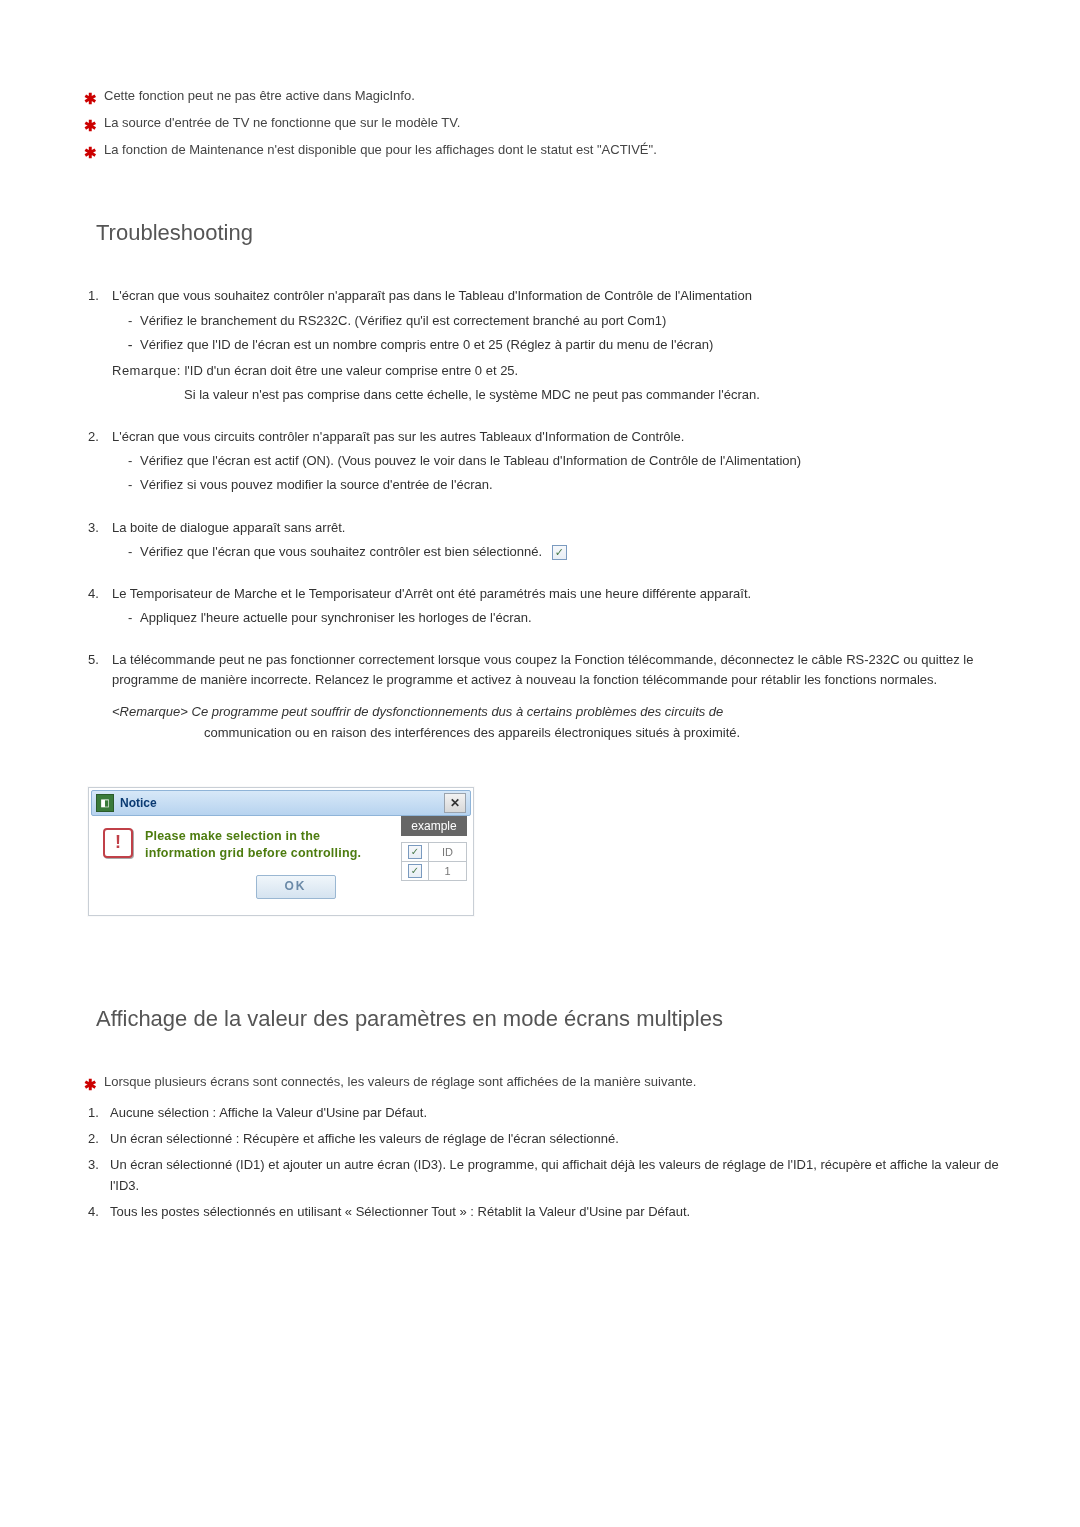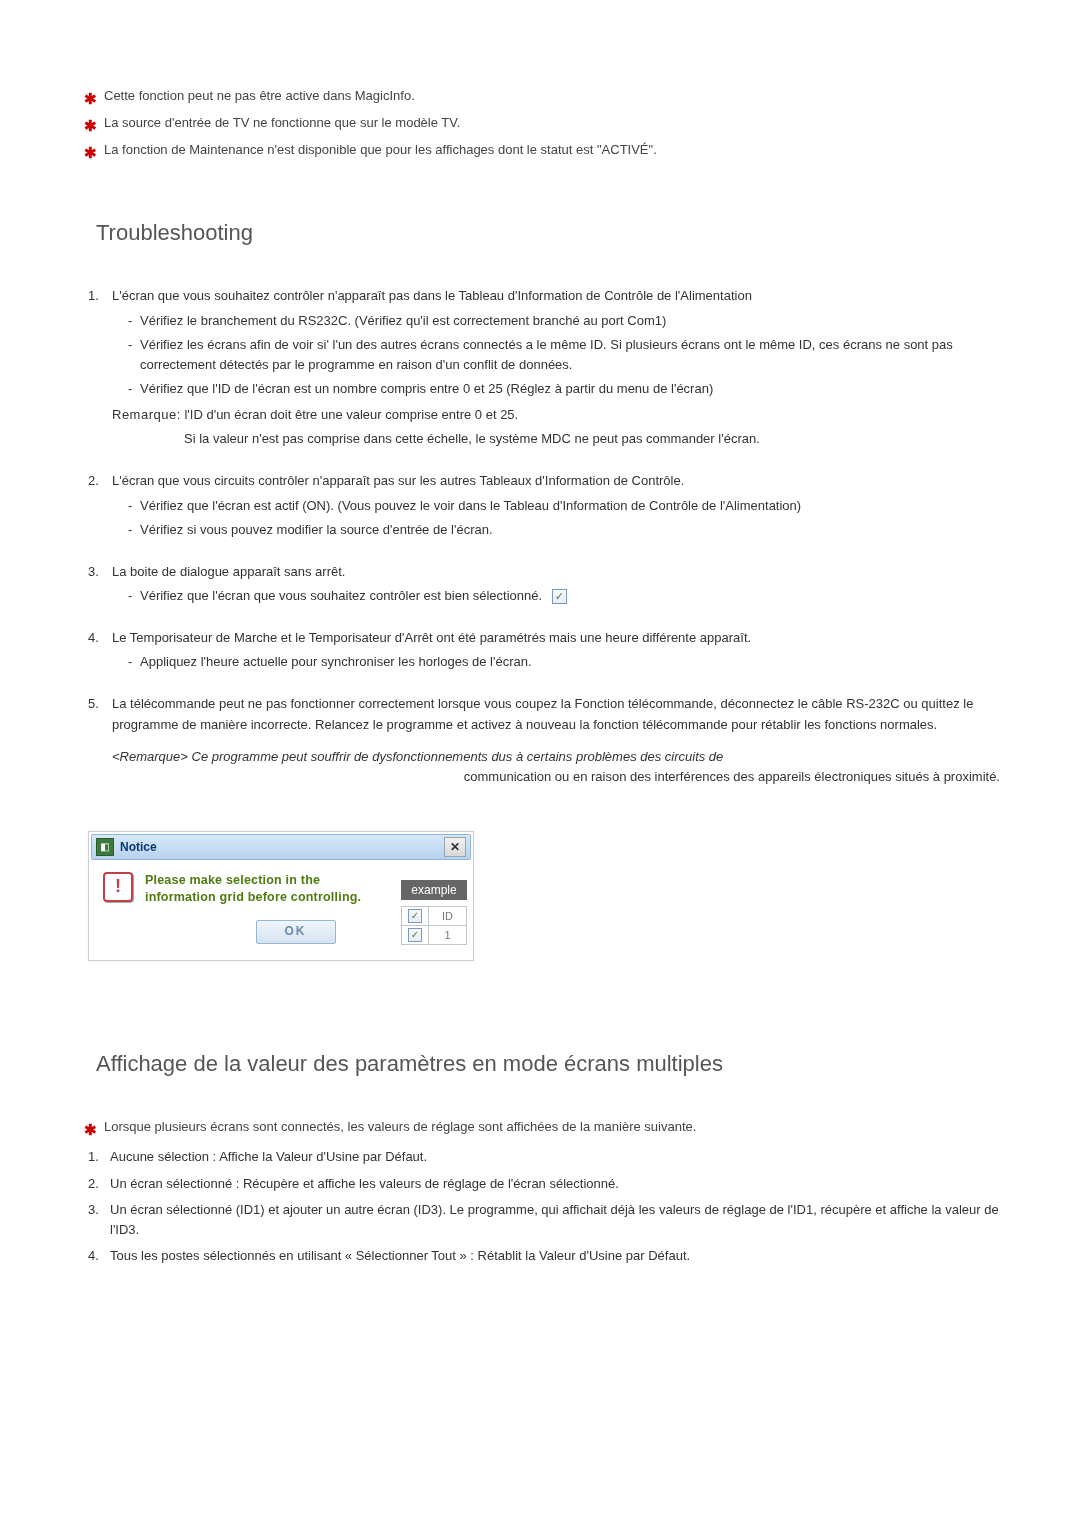--- a/index.html
+++ b/index.html
@@ -81,21 +81,20 @@
   }
   .remarque-block {
     margin: 12px 0 0 0;
     padding-left: 0;
     line-height: 1.55;
     font-style: italic;
   }
   .remarque-block-cont {
     padding-left: 92px;
     line-height: 1.55;
-    text-align: right;
   }
   .check-icon {
     display: inline-block;
     width: 13px;
     height: 13px;
     border: 1px solid #7a9abf;
     background: linear-gradient(#f6f8fb,#e8eef5);
     vertical-align: middle;
     margin-left: 6px;
     font-size: 11px;
@@ -187,21 +186,21 @@
     font-weight: bold;
     font-size: 12px;
     letter-spacing: 2px;
     cursor: pointer;
     border-radius: 2px;
     margin-left: 29px;
   }
   .example-box {
     position: absolute;
     right: 6px;
-    top: 48px;
+    top: 28px;
     width: 66px;
   }
   .example-hdr {
     background: #666;
     color: #fff;
     font-size: 12px;
     text-align: center;
     padding: 3px 0;
   }
   .example-table {
@@ -260,21 +259,21 @@
   
   <h2 class="section">Troubleshooting</h2>
 
   <div class="num-list">
 
     <div class="num-item">
       <span class="num">1.</span>
       <span>L'écran que vous souhaitez contrôler n'apparaît pas dans le Tableau d'Information de Contrôle de l'Alimentation</span>
       <div class="sub-list">
         <div class="sub-item"><span class="dash">-</span><span>Vérifiez le branchement du RS232C. (Vérifiez qu'il est correctement branché au port Com1)</span></div>
-        <div class="sub-item"><span class="dash">-</span><span>Vérifiez les écrans afin de voir si' l'un des autres écrans connectés a le même ID. Si plusieurs écrans ont le même ID, ces écrans ne sont pas correctement détectés par le programme en raison d'un conflit de données.</span></div>
+        <div class="sub-item"><span class="dash">-</span></div>
         <div class="sub-item"><span class="dash">-</span><span>Vérifiez que l'ID de l'écran est un nombre compris entre 0 et 25 (Réglez à partir du menu de l'écran)</span></div>
       </div>
       <div class="remarque-line">
         <span class="rem-label">Remarque:</span>
         <span>l'ID d'un écran doit être une valeur comprise entre 0 et 25.</span>
       </div>
       <div class="remarque-cont">Si la valeur n'est pas comprise dans cette échelle, le système MDC ne peut pas commander l'écran.</div>
     </div>
 
     <div class="num-item">

